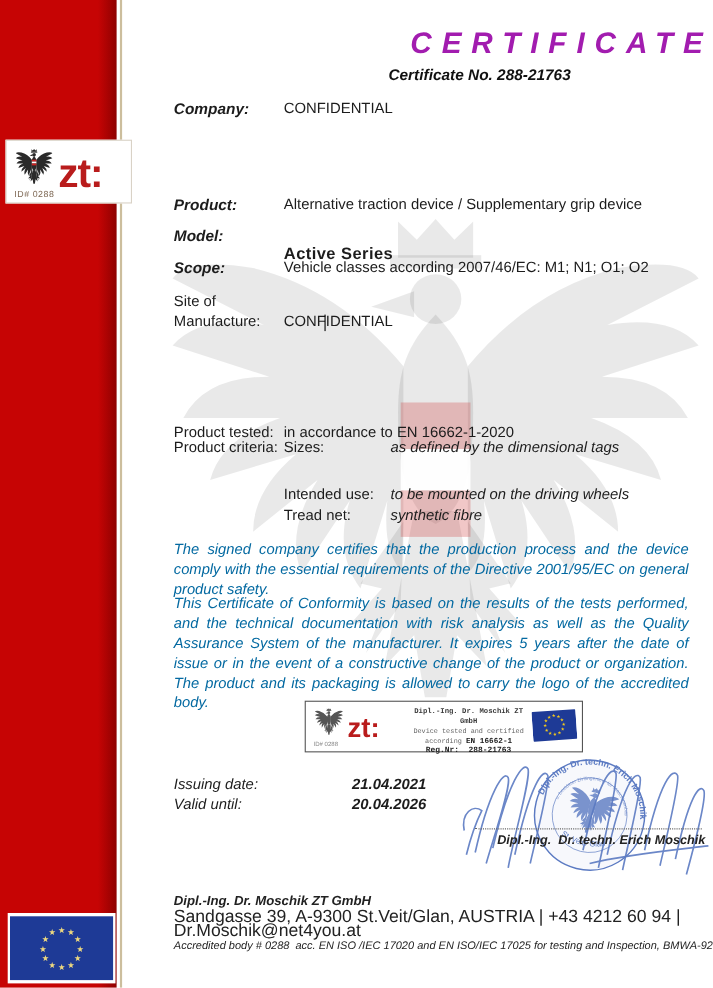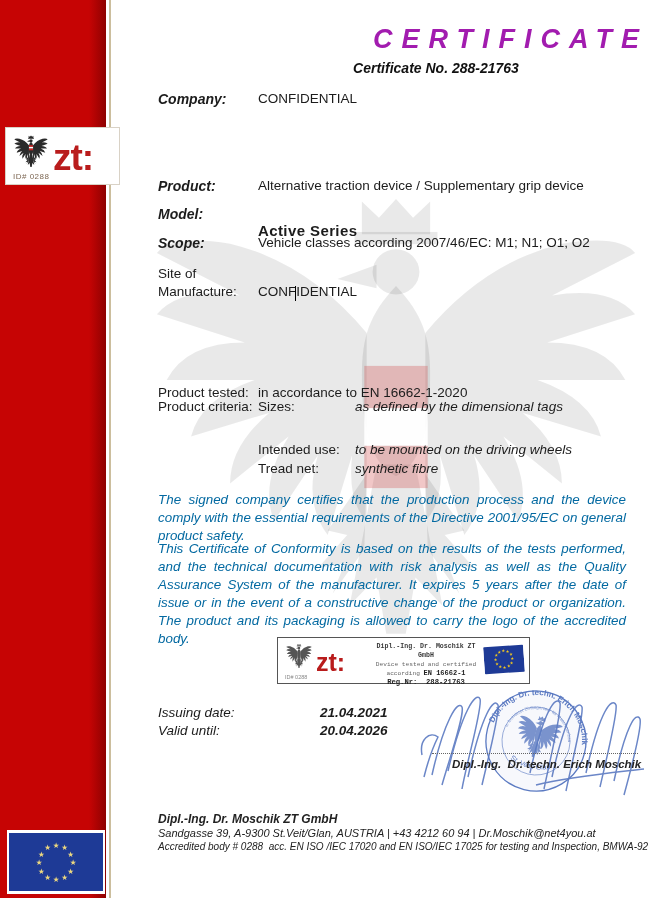--- a/index.html
+++ b/index.html
@@ -63,21 +63,21 @@
   .sig-line{left:432px;top:753px;width:206px;border-top:1.6px dotted #666;}
   .sig-name{left:452px;top:758px;font-size:11.5px;font-weight:bold;font-style:italic;color:#222;}
 
   
   .watermark{left:152px;top:192px;width:488px;height:470px;color:rgba(0,0,0,0.085);z-index:0;}
   .content-layer{position:absolute;inset:0;z-index:2;}
 
   
   .footer{left:158px;top:813px;width:476px;line-height:13.5px;color:#222;}
   .f1{font-size:12px;font-weight:bold;font-style:italic;}
-  .f2{font-size:11px;font-style:italic;}
+  .f2{font-size:16px;}
   .f3,.f4{font-size:10px;font-style:italic;}
 
   
   .eu-bottom{left:7px;top:830px;width:98px;height:64px;background:#fff;padding:2px;box-sizing:border-box;}
   .eu-bottom .fl{width:100%;height:100%;}
   .caret{left:295px;top:286px;width:1px;height:15px;background:#000;}
 </style>
 </head>
 <body>
 

